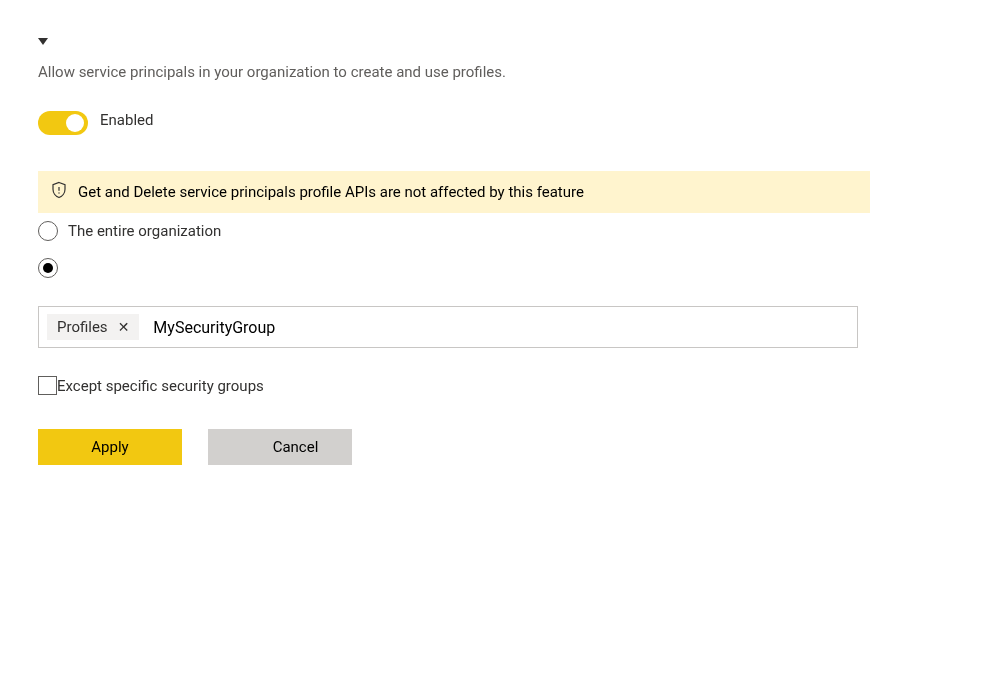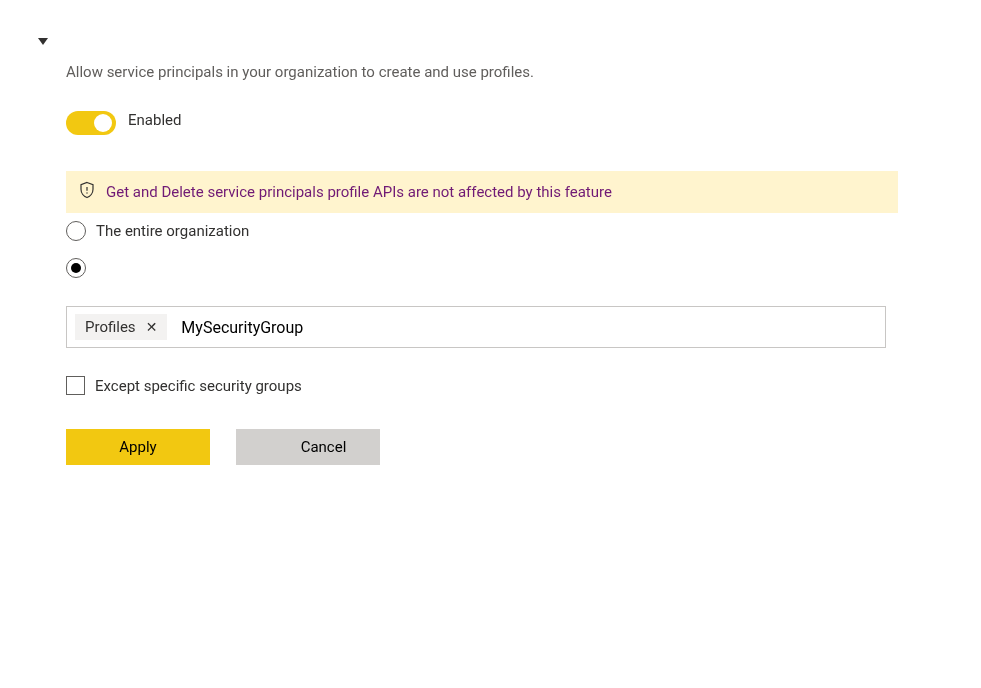--- a/index.html
+++ b/index.html
@@ -48,21 +48,20 @@
     color: var(--text-color);
     line-height: 1.3;
   }
   .unapplied {
     color: var(--red-unapplied);
     font-style: italic;
     font-size: 15px;
     margin-top: 2px;
   }
   .content {
-    margin-left: 28px;
     margin-top: 14px;
   }
   .description {
     color: var(--text-muted);
     font-size: 15px;
     line-height: 1.4;
   }
   .toggle-row {
     display: flex;
     align-items: flex-start;
@@ -92,21 +91,21 @@
     color: var(--text-color);
   }
   .warning-bar {
     margin-top: 36px;
     background: var(--warn-bg);
     padding: 10px 12px;
     display: flex;
     align-items: center;
     gap: 10px;
     font-size: 15px;
-    color: #701a75;
+    color: #000000;
     max-width: 832px;
   }
   .warning-bar svg { flex:0 0 auto; }
   .apply-to-label {
     margin-top: 30px;
     font-size: 15px;
     color: var(--text-color);
   }
   .radio-group {
     margin-top: 8px;
@@ -168,21 +167,21 @@
     font-family: inherit;
     flex: 1;
     min-width: 60px;
     background: transparent;
     color: #000;
   }
   .checkbox-row {
     margin-top: 28px;
     display: flex;
     align-items: center;
-    gap: 10px;
+    gap: 0;
     cursor: pointer;
     font-size: 15px;
   }
   .checkbox-box {
     width: 19px;
     height: 19px;
     border: 1.5px solid var(--radio-border);
     background: #fff;
   }
   .button-row {

